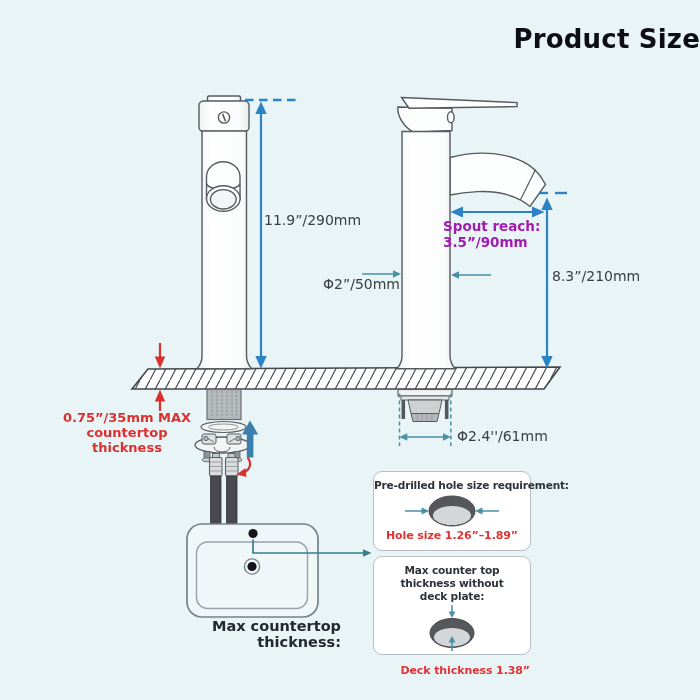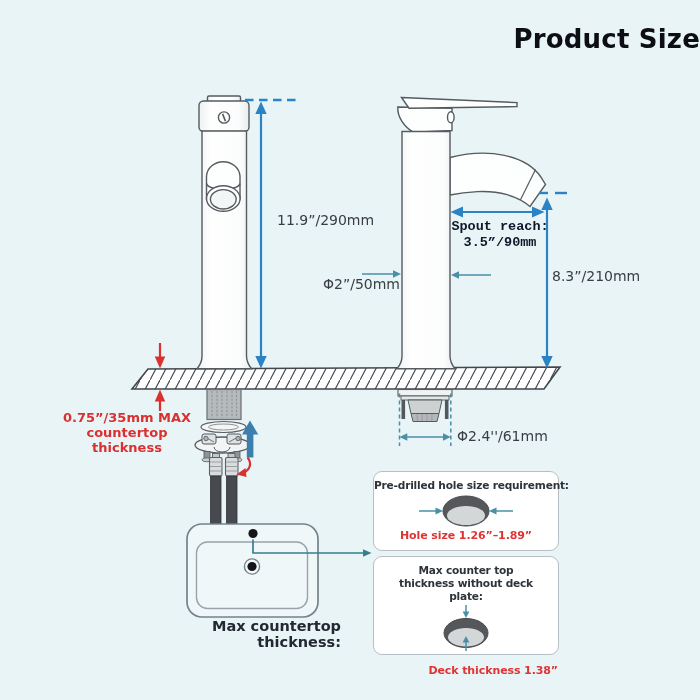--- a/index.html
+++ b/index.html
@@ -11,37 +11,37 @@
   .page-title{
     position:absolute;top:24px;left:0;width:700px;margin:0;
     text-align:right;font-size:26px;font-weight:bold;color:#0c0e13;
     letter-spacing:0.2px;
   }
   svg.art{position:absolute;left:0;top:0;}
   .dim-label{
     position:absolute;font-size:14px;color:#383e44;white-space:nowrap;
   }
   .spout-reach{
-    position:absolute;left:443px;top:219px;width:114px;text-align:center;
-    color:#0f172a;font-weight:bold;font-size:13.5px;line-height:15.5px;font-family:Liberation Mono, monospace;
+    position:absolute;left:443px;top:219px;width:114px;
+    color:#a21caf;font-weight:bold;font-size:13.5px;line-height:15.5px;
   }
   .ct-warning{
     position:absolute;left:52px;top:410px;width:150px;text-align:center;
     color:#d93030;font-weight:bold;font-size:13px;line-height:15px;
   }
   .sink-caption{
     position:absolute;left:161px;top:618px;width:180px;text-align:right;
     color:#232930;font-weight:bold;font-size:14.5px;
   }
   .sink-caption-value{
     position:absolute;left:161px;top:636px;width:180px;text-align:center;
     color:#d93030;font-weight:bold;font-size:14.5px;
   }
   .info-box{
-    position:absolute;left:373px;width:186px;box-sizing:border-box;
+    position:absolute;left:373px;width:158px;box-sizing:border-box;
     background:#ffffff;border:1.6px solid #b7bfc4;border-radius:9px;
     text-align:center;
   }
   .info-box.box1{top:471px;height:80px;}
   .info-box.box2{top:556px;height:99px;}
   .info-box .box-title{
     margin-top:7px;font-size:10.6px;font-weight:bold;color:#2c3339;
     letter-spacing:-0.2px;line-height:13px;
   }
   .info-box.box1 .box-title{white-space:nowrap;}
@@ -217,21 +217,21 @@
       <circle cx="252" cy="566.5" r="7.6" fill="#f4f9fa" stroke="#73828a" stroke-width="1.4"></circle>
       <circle cx="252" cy="566.5" r="4.6" fill="#141619"></circle>
     </g>
 
     <g>
       <path d="M253,539.5 L253,553 L364,553" fill="none" stroke="#35808f" stroke-width="1.7"></path>
       <polygon points="371.5,553 363,549.2 363,556.8" fill="#35808f"></polygon>
     </g>
   </svg>
 
-  <span class="dim-label" style="left:264px;top:212px;padding-left:13px;">11.9”/290mm</span>
+  <span class="dim-label" style="left:264px;top:212px;">11.9”/290mm</span>
   <span class="dim-label" style="left:323px;top:276px;">Φ2”/50mm</span>
   <div class="spout-reach">
     <span>Spout reach:</span><br>
     <span>3.5”/90mm</span>
   </div>
   <span class="dim-label" style="left:552px;top:268px;">8.3”/210mm</span>
   <span class="dim-label" style="left:457px;top:428px;">Φ2.4''/61mm</span>
   <div class="ct-warning">
     <span>0.75”/35mm MAX</span><br>
     <span>countertop thickness</span>

